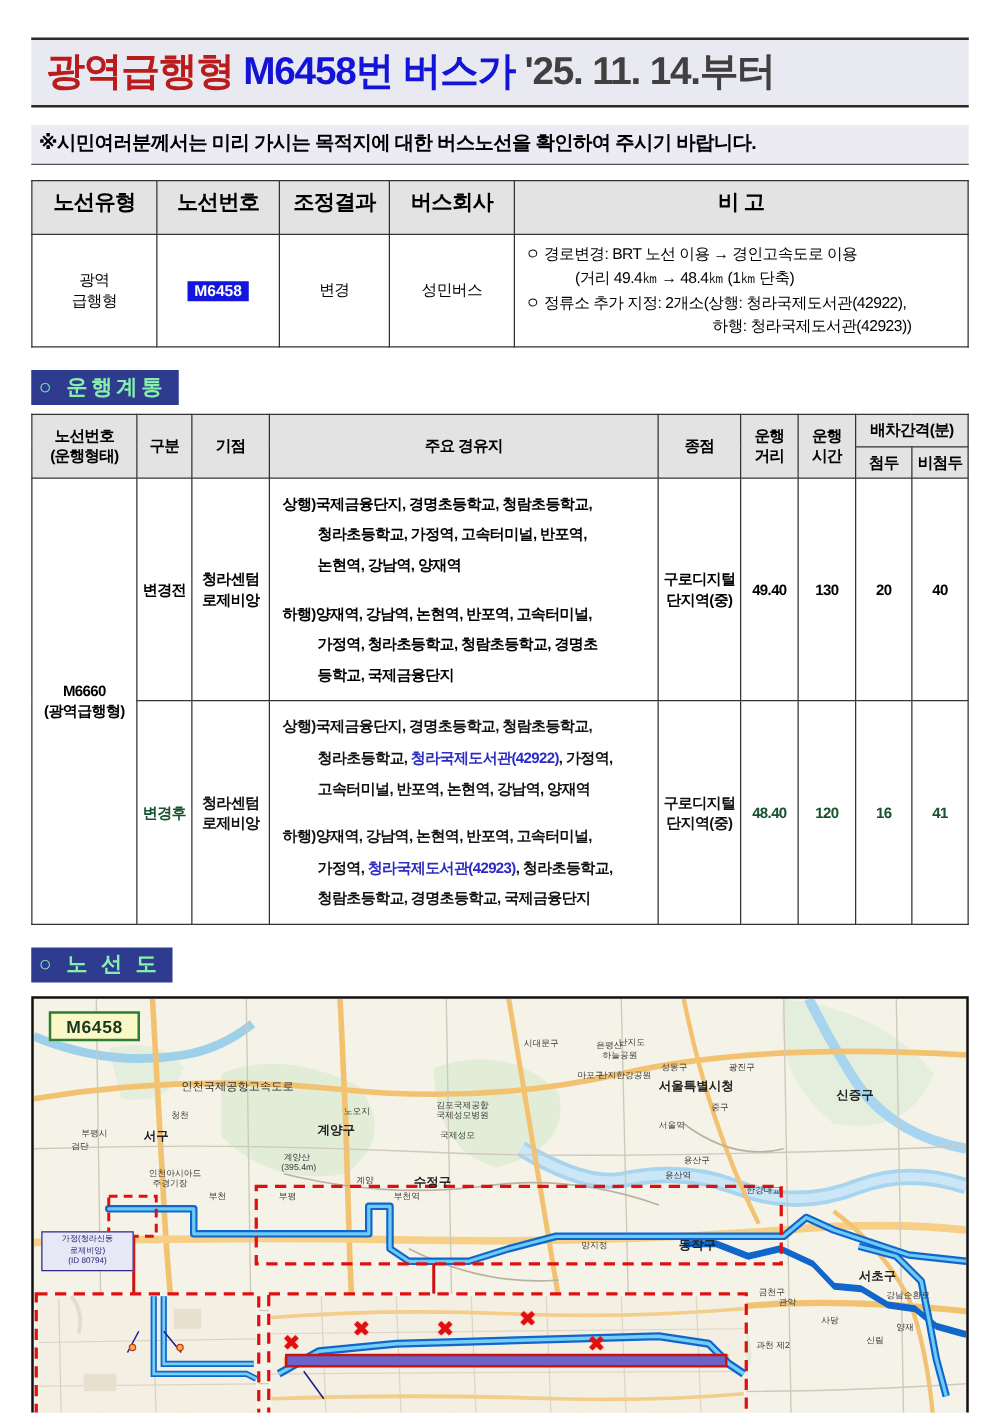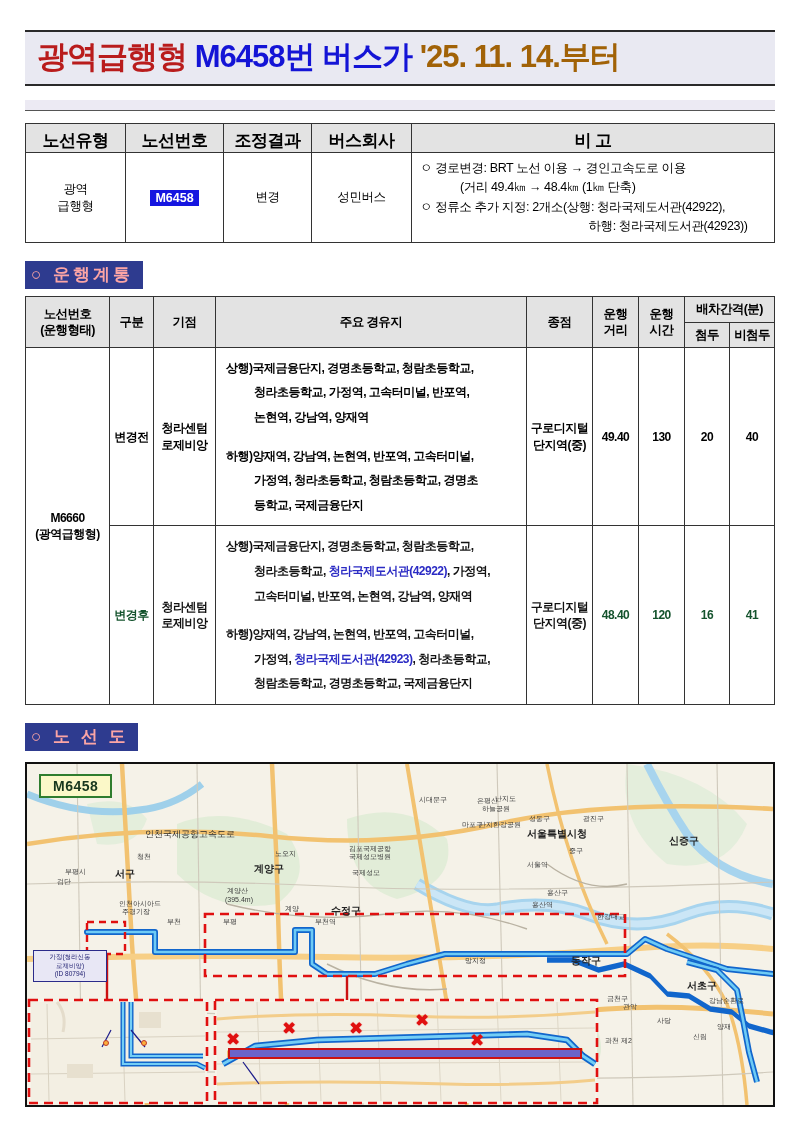--- a/index.html
+++ b/index.html
@@ -24,21 +24,21 @@
   }
   .title-line {
     font-size: 31px;
     font-weight: bold;
     letter-spacing: -1px;
     line-height: 1.22;
     white-space: nowrap;
   }
   .title-line .t-black { color: #b91c1c; }
   .title-line .t-blue  { color: #1414d6; }
-  .title-line .t-red   { color: #a16207; }
+  .title-line .t-red   { color: #404040; }
 
   .notice {
     margin-top: 14px;
     background: #eceaf3;
     padding: 4px 6px 6px 6px;
     border-bottom: 1px solid #555;
   }
   .notice-l1 { font-size: 15.5px; font-weight: bold; letter-spacing: -0.5px; white-space: nowrap; }
   .notice-l2 { font-size: 15.5px; font-weight: bold; letter-spacing: -0.5px; text-align: center; margin-top: 2px; white-space: nowrap; }
   .url { color: #b3229e; text-decoration: underline; }
@@ -48,42 +48,42 @@
   .t1 { margin-top: 12px; table-layout: fixed; }
   .t1 th, .t1 td {
     border: 1px solid #333;
     text-align: center;
     vertical-align: middle;
   }
   .t1 thead th {
     background: #e3e3e3;
     font-size: 17px;
     font-weight: bold;
-    padding: 5px 0 0 0;
+    padding: 5px 0 14px 0;
     letter-spacing: -0.5px;
   }
   .t1 tbody td { font-size: 12.5px; padding: 6px 4px; letter-spacing: -0.4px; }
   .t1 tbody td.remark { text-align: left; padding: 6px 8px; line-height: 1.55; font-size: 12.5px; }
   .remark .r-line { white-space: nowrap; }
   .remark .r-ind { padding-left: 40px; white-space: nowrap; }
-  .remark .r-ind2 { padding-left: 150px; white-space: nowrap; text-align: center; }
+  .remark .r-ind2 { padding-left: 150px; white-space: nowrap; }
   .badge-sel {
     background: #1515e0;
     color: #fff;
     font-weight: bold;
     padding: 1px 5px;
     font-size: 12.5px;
     letter-spacing: 0;
   }
 
   
   .sec-head {
     display: inline-block;
     background: #2e3b8f;
-    color: #fca5a5;
+    color: #86efac;
     font-size: 17px;
     font-weight: bold;
     padding: 2px 10px 3px 6px;
     letter-spacing: 3px;
     margin: 18px 0 7px 0;
   }
   .sec-head .ring { letter-spacing: 4px; }
 
   
   .t2 { table-layout: fixed; }
@@ -173,20 +173,21 @@
 
   
   <div class="title-block">
     <div class="title-line">
       <span class="t-black">광역급행형 </span><span class="t-blue">M6458번 버스가 </span><span class="t-red">'25. 11. 14.부터</span>
     </div>
   </div>
 
   
   <div class="notice">
+    <div class="notice-l1">※시민여러분께서는 미리 가시는 목적지에 대한 버스노선을 확인하여 주시기 바랍니다.</div>
   </div>
 
   
   <table class="t1">
     <colgroup>
       <col style="width:100px">
         <col style="width:98px">
         <col style="width:88px">
         <col style="width:100px">
         <col>
@@ -480,21 +481,21 @@
     <div class="map-label" style="left:542px; top:82px;">중구</div>
     <div class="map-label" style="left:500px; top:96px;">서울역</div>
     <div class="map-label" style="left:520px; top:124px;">용산구</div>
     <div class="map-label" style="left:505px; top:136px;">용산역</div>
     <div class="map-label" style="left:435px; top:56px;">마포구</div>
     <div class="map-label" style="left:455px; top:40px;">하늘공원</div>
     <div class="map-label" style="left:452px; top:56px;">난지한강공원</div>
     <div class="map-label" style="left:468px; top:30px;">난지도</div>
     <div class="map-label" style="left:570px; top:148px;">한강대교</div>
     <div class="map-label city" style="left:642px; top:70px;">신증구</div>
-    <div class="map-label city" style="left:544px; top:190px;font-family:Liberation Mono, monospace;">동작구</div>
+    <div class="map-label city" style="left:516px; top:190px;font-family:Liberation Mono, monospace;">동작구</div>
     <div class="map-label city" style="left:660px; top:215px;">서초구</div>
     <div class="map-label" style="left:580px; top:230px;">금천구</div>
     <div class="map-label" style="left:596px; top:238px;">관악</div>
     <div class="map-label" style="left:630px; top:252px;">사당</div>
     <div class="map-label" style="left:690px; top:258px;">양재</div>
     <div class="map-label" style="left:666px; top:268px;">신림</div>
     <div class="map-label" style="left:682px; top:232px;">강남순환로</div>
 
     <div class="map-label" style="left:578px; top:272px;">과천 제2</div>
 

